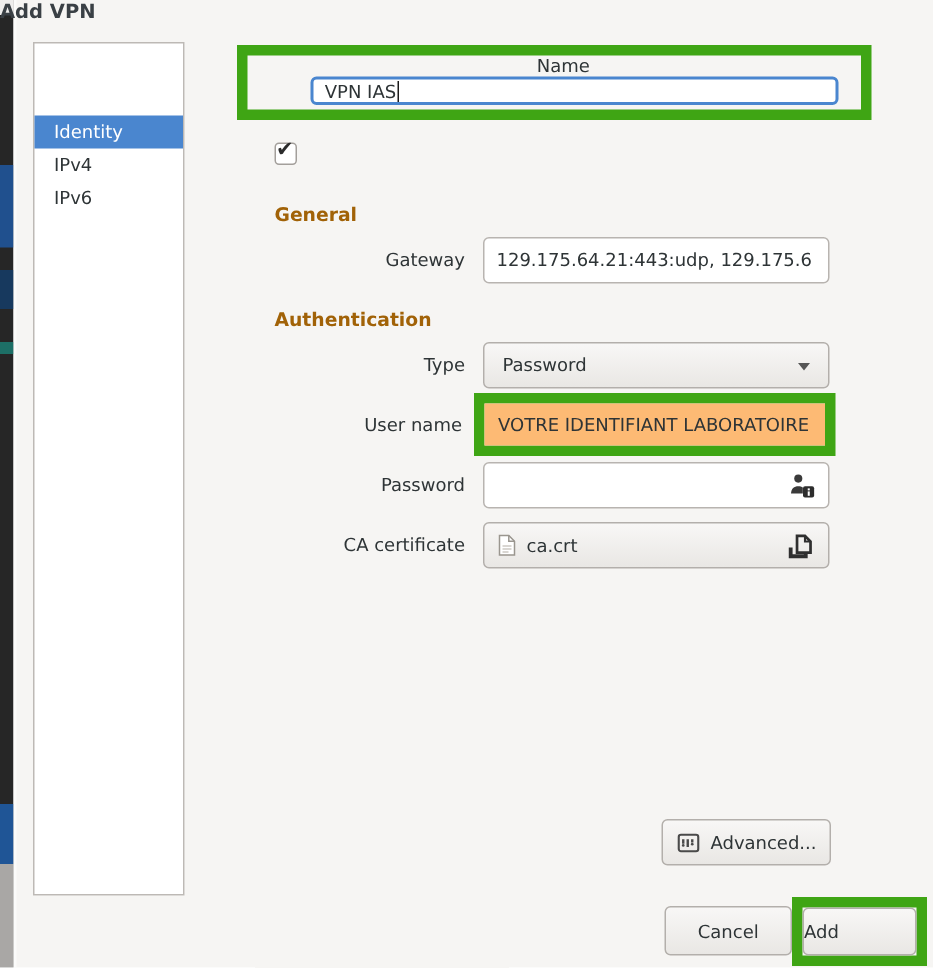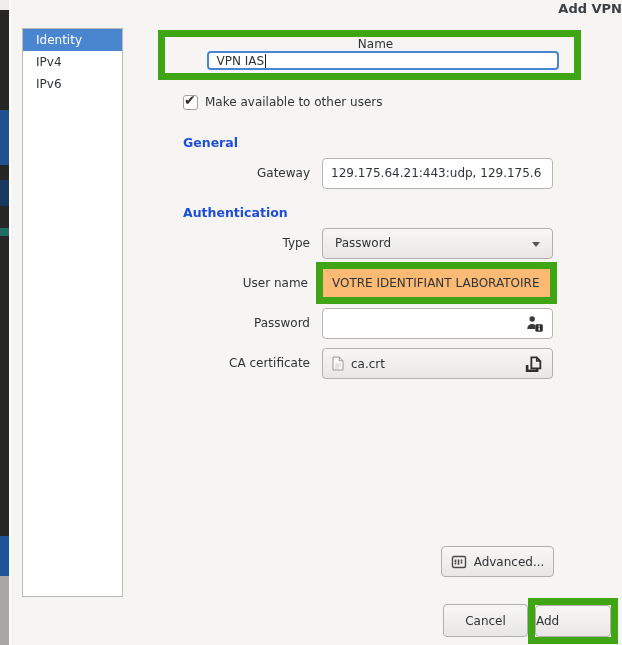--- a/index.html
+++ b/index.html
@@ -16,46 +16,46 @@
   .bg-strip{position:absolute;left:0;top:0;width:9px;height:645px;background:#262626;}
   .bg-strip .seg{position:absolute;left:0;width:9px;}
   .seg-top{top:0;height:10px;background:#eeedec;}
   .seg-blue1{top:110px;height:55px;background:#20508e;}
   .seg-blue2{top:180px;height:26px;background:#17395e;}
   .seg-teal{top:228px;height:8px;background:#1d6f66;}
   .seg-blue3{top:536px;height:40px;background:#1f5596;}
   .seg-gray{top:576px;height:69px;background:#a9a7a5;}
   .strip-gap{position:absolute;left:9px;top:0;width:2px;height:645px;background:#fbfbfa;}
 
-  .dialog-title{position:absolute;left:0;top:1px;width:622px;text-align:right;
+  .dialog-title{position:absolute;left:0;top:1px;width:622px;text-align:left;
     font-size:13px;font-weight:bold;color:#3a4045;}
 
   
   .sidebar{position:absolute;left:22px;top:28px;width:101px;height:569px;
     background:#ffffff;border:1px solid #bdb9b5;}
   .side-item{height:22px;line-height:22px;padding-left:13px;font-size:12px;color:#2e3436;cursor:default;}
-  .side-item.selected{background:var(--selection-blue);color:#ffffff;}
+  .side-item.selected{background:var(--selection-blue);color:#ffffff;margin-top:48px;}
 
   
   .annot{border:7px solid var(--annotation-green);position:absolute;flex-direction:column;}
 
   .name-annot{left:158px;top:30px;width:423px;height:50px;display:flex;align-items:center;}
   .name-label{margin-left:12px;font-size:12px;}
   .name-input{margin-left:26px;width:352px;height:19px;background:#fff;
     border:2px solid var(--focus-blue);border-radius:4px;display:flex;align-items:center;
     padding-left:8px;font-size:12px;}
   .caret{display:inline-block;width:1px;height:14px;background:#1a1a1a;margin-left:1px;}
 
   .check-row{position:absolute;left:183px;top:93px;height:18px;display:flex;align-items:center;gap:7px;}
   .checkbox{position:relative;width:15px;height:15px;background:#fff;border:1px solid #a39f9b;
     border-radius:3px;}
   .checkbox .mark{position:absolute;left:0px;top:-3px;font-size:14px;font-weight:bold;color:#2b2b2b;line-height:15px;}
   .check-label{font-size:12px;}
 
-  .section-header{position:absolute;font-size:12.5px;font-weight:bold;color:#1d4ed8;}
+  .section-header{position:absolute;font-size:12.5px;font-weight:bold;color:#a16207;}
   .hdr-general{left:183px;top:135px;}
   .hdr-auth{left:183px;top:205px;}
 
   .row-label{position:absolute;left:160px;width:150px;text-align:right;font-size:12px;
     height:31px;line-height:31px;color:#2e3436;}
   .lbl-gateway{top:158px;}
   .lbl-type{top:228px;}
   .lbl-username{top:268px;width:148px;}
   .lbl-password{top:308px;}
   .lbl-ca{top:348px;}
@@ -123,21 +123,20 @@
     <div class="name-input">
       <span>VPN IAS</span>
       <span class="caret"></span>
     </div>
   </div>
 
   <div class="check-row">
     <div class="checkbox">
       <span class="mark">✔</span>
     </div>
-    <span class="check-label">Make available to other users</span>
   </div>
 
   <div class="section-header hdr-general">General</div>
   <div class="row-label lbl-gateway">Gateway</div>
   <div class="text-input inp-gateway">
     <span>129.175.64.21:443:udp, 129.175.6</span>
   </div>
 
   <div class="section-header hdr-auth">Authentication</div>
 

